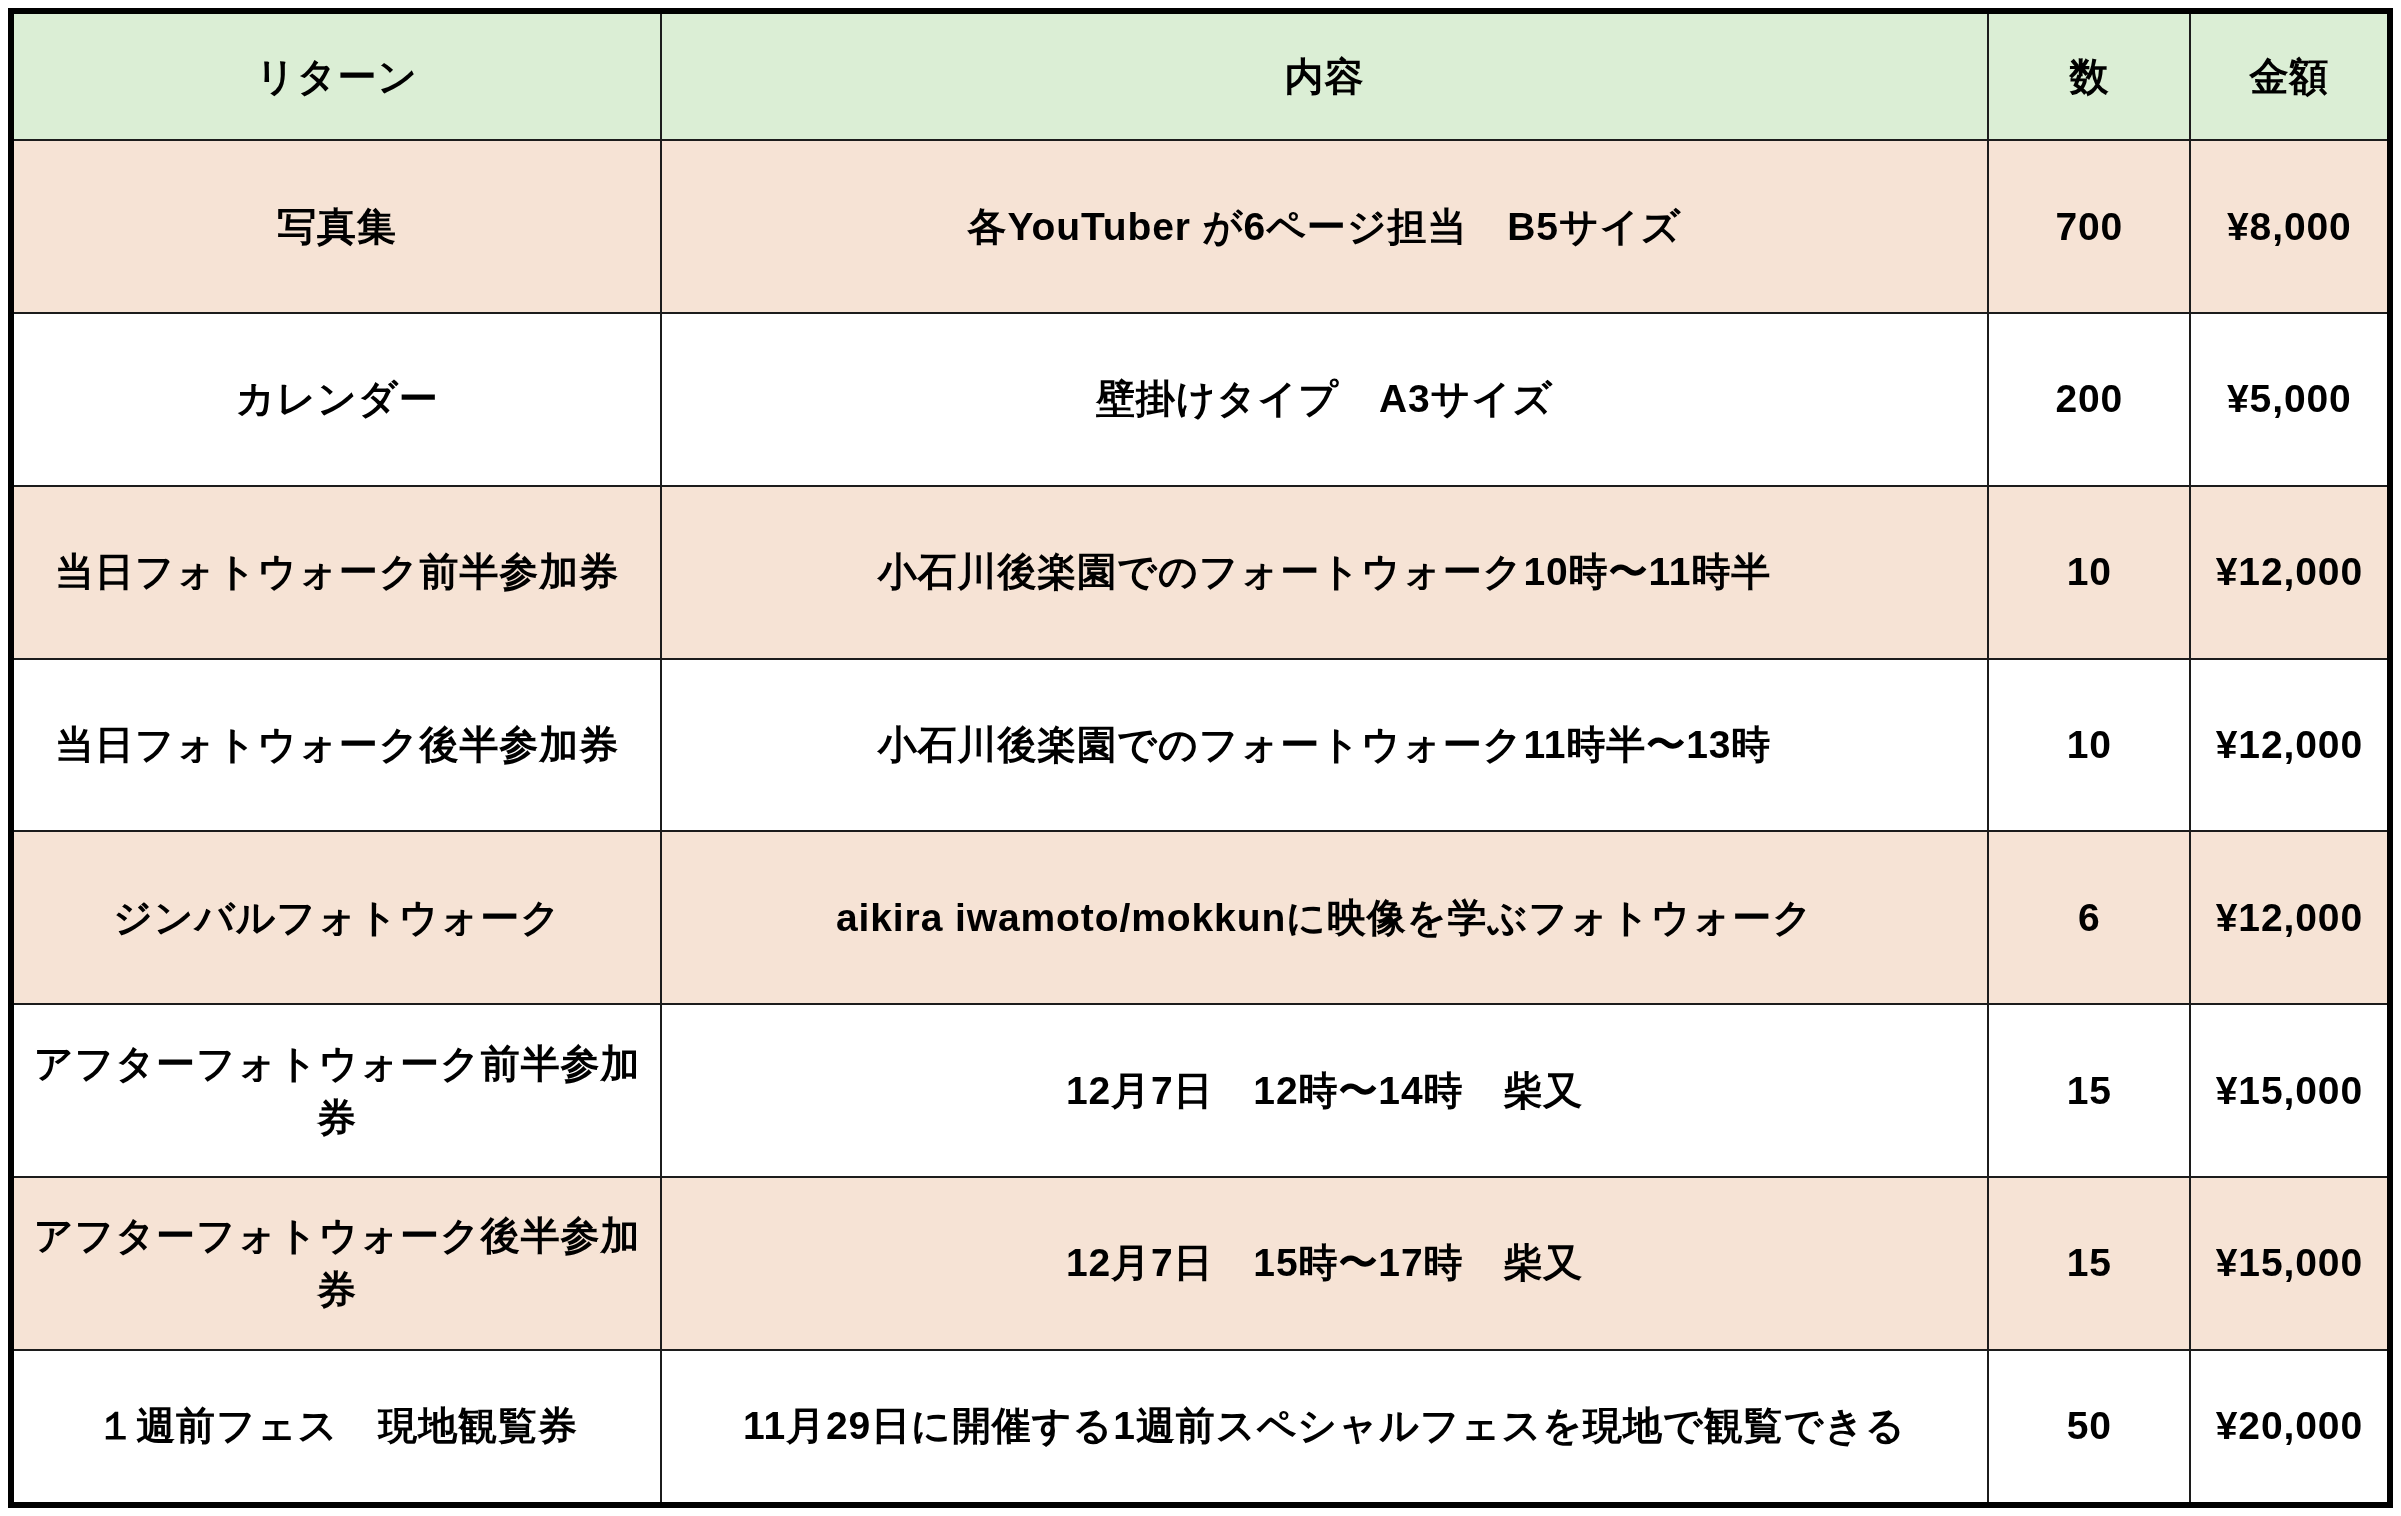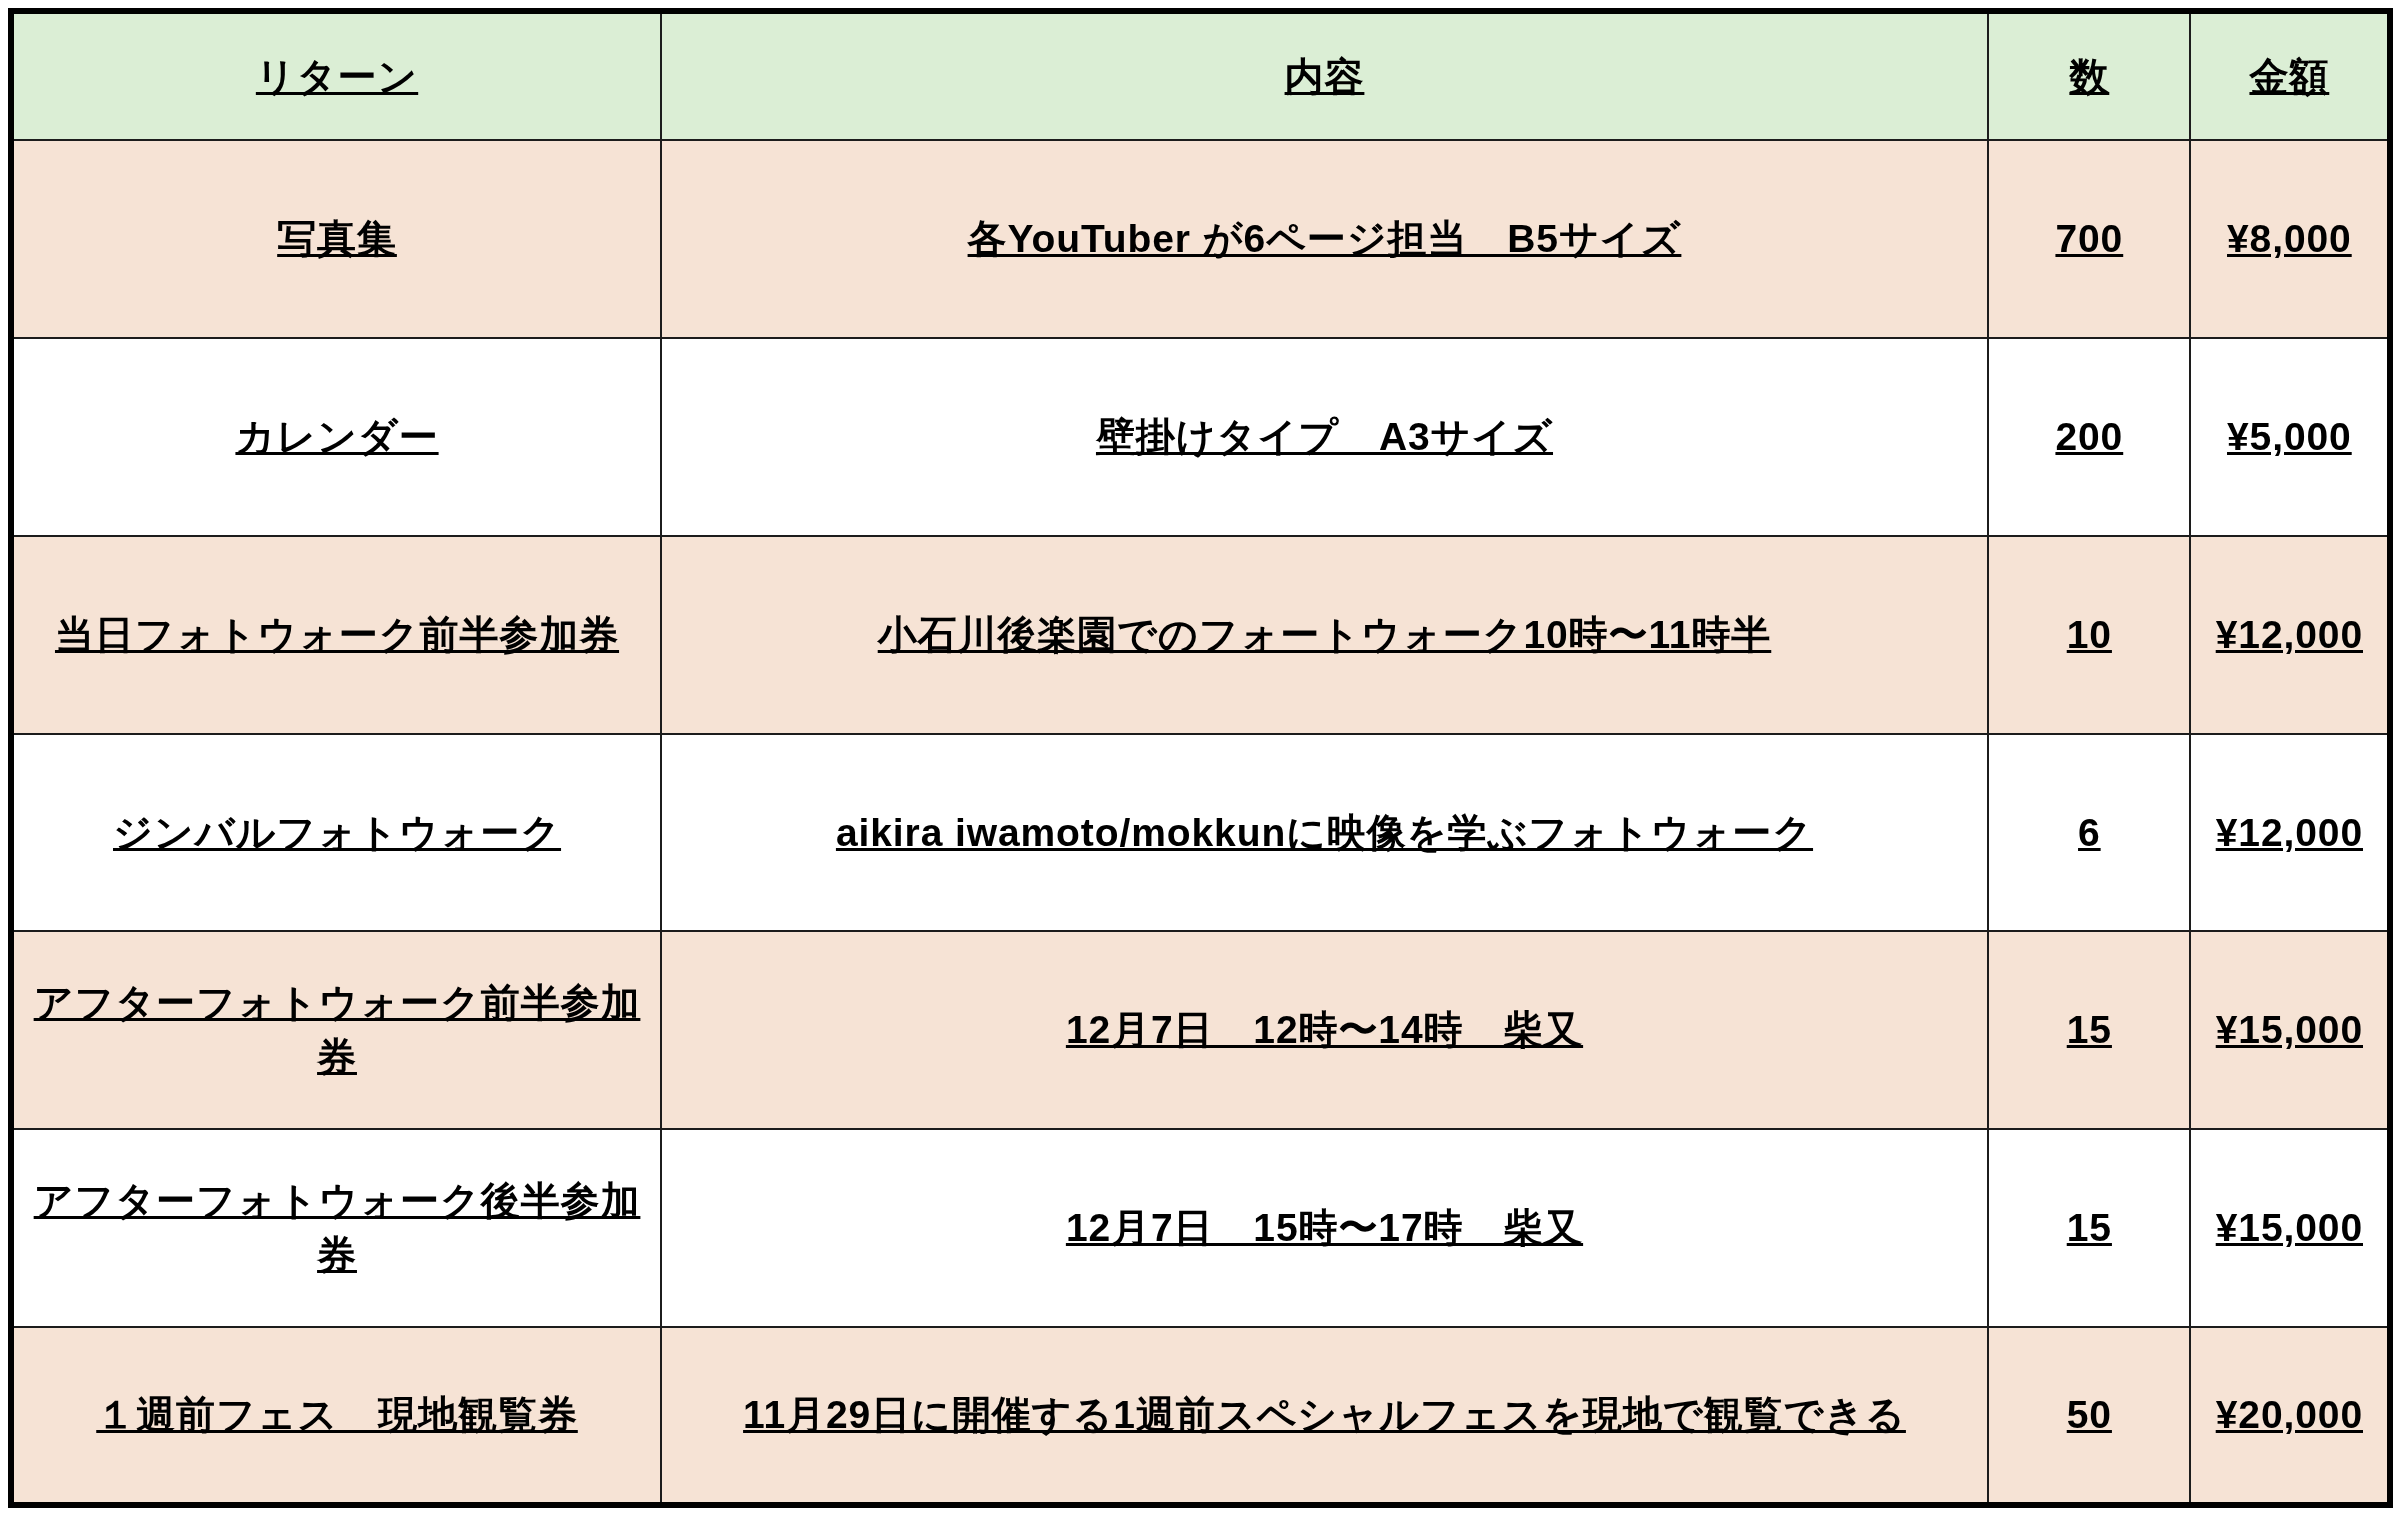--- a/index.html
+++ b/index.html
@@ -28,21 +28,20 @@
   table.rewards th,
   table.rewards td {
     border: 2.8px solid #1c1c1c;
     text-align: center;
     vertical-align: middle;
     color: #000000;
     font-size: 39px;
     font-weight: 700;
     padding: 0 16.5px;
     letter-spacing: 0.9px;
-    text-decoration: underline;
   }
   thead tr { height: 129px; }
   tbody tr { height: 171px; }
   tbody tr:last-child { height: 154px; }
   thead tr { background: #dbeed5; }
   tbody tr:nth-child(odd)  { background: #f6e3d5; }
   tbody tr:nth-child(even) { background: #ffffff; }
   td.num { letter-spacing: 0; }
 </style>
 </head>
@@ -77,20 +76,26 @@
         <td class="num">200</td>
         <td class="num">¥5,000</td>
       </tr>
       <tr>
         <td>当日フォトウォーク前半参加券</td>
         <td>小石川後楽園でのフォートウォーク10時〜11時半</td>
         <td class="num">10</td>
         <td class="num">¥12,000</td>
       </tr>
       <tr>
+        <td>当日フォトウォーク後半参加券</td>
+        <td>小石川後楽園でのフォートウォーク11時半〜13時</td>
+        <td class="num">10</td>
+        <td class="num">¥12,000</td>
+      </tr>
+      <tr>
         <td>ジンバルフォトウォーク</td>
         <td>aikira iwamoto/mokkunに映像を学ぶフォトウォーク</td>
         <td class="num">6</td>
         <td class="num">¥12,000</td>
       </tr>
       <tr>
         <td>アフターフォトウォーク前半参加券</td>
         <td>12月7日　12時〜14時　柴又</td>
         <td class="num">15</td>
         <td class="num">¥15,000</td>

